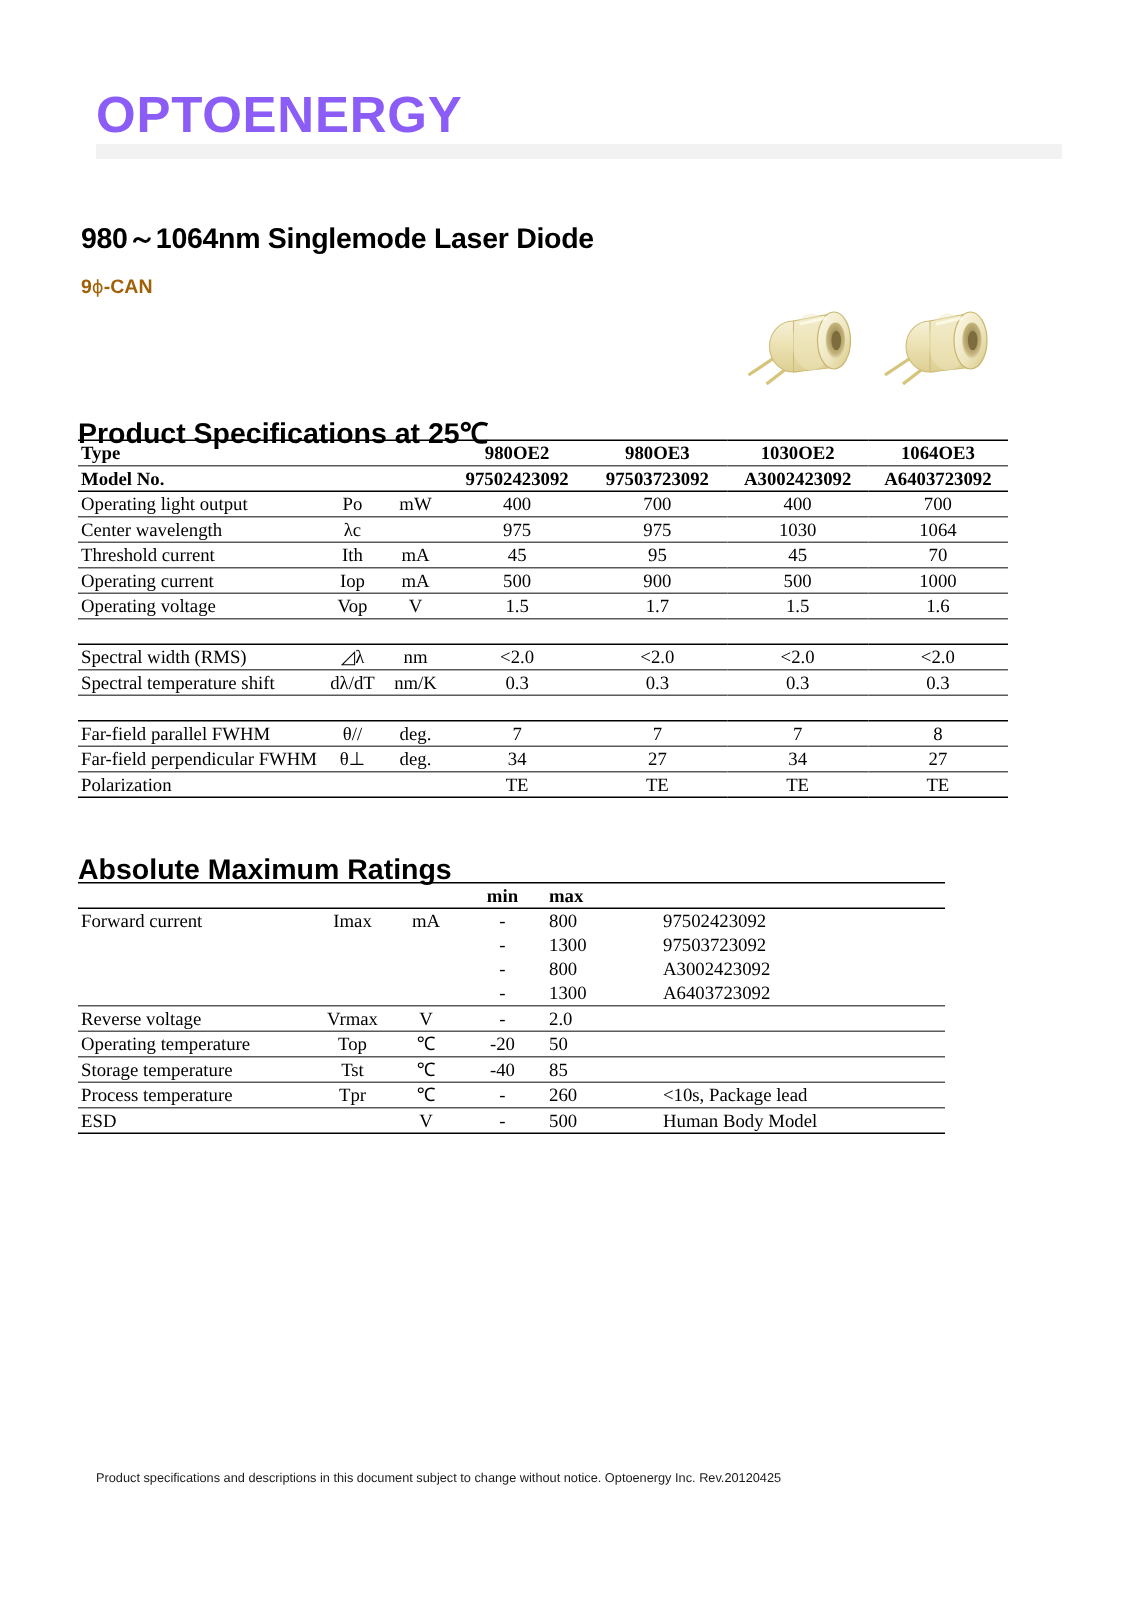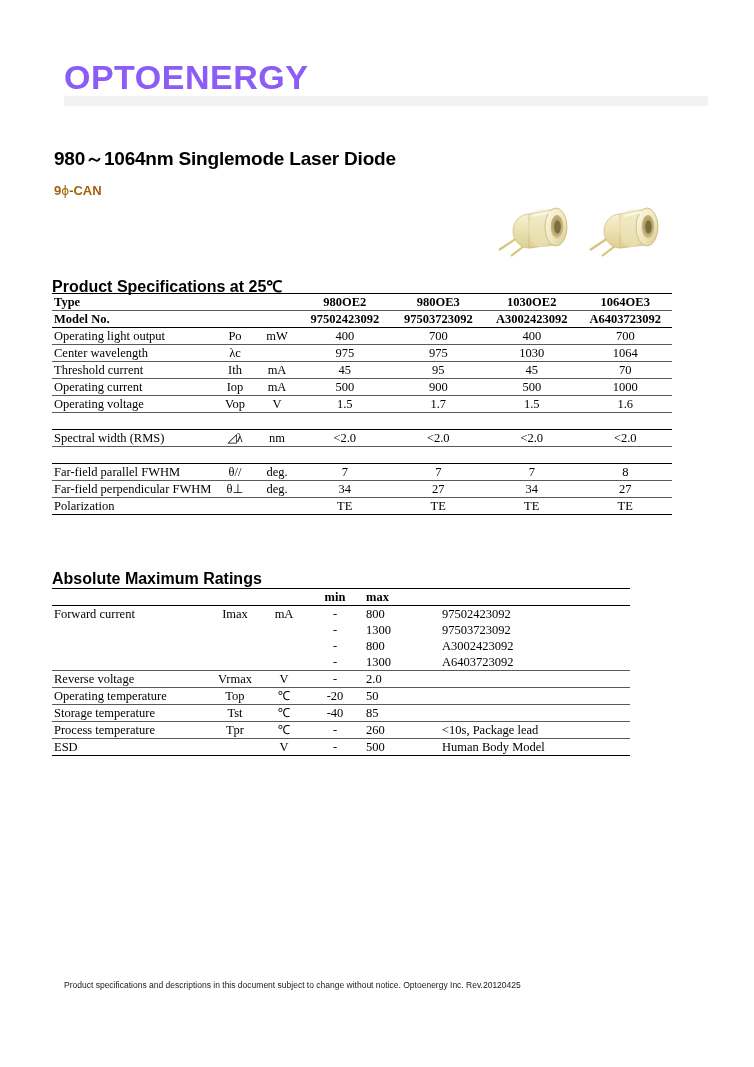--- a/index.html
+++ b/index.html
@@ -79,21 +79,21 @@
     top: 196px;
     width: 180px;
     height: 78px;
   }
 
   
   .section-heading {
     position: absolute;
     font-family: "Liberation Sans", sans-serif;
     font-weight: bold;
-    font-size: 16px;
+    font-size: 19px;
     white-space: nowrap;
   }
   #spec-heading { left: 52px; top: 275px; }
   #amr-heading  { left: 52px; top: 570px; }
 
   
   table {
     border-collapse: collapse;
     font-family: "Liberation Serif", serif;
     font-size: 12.5px;
@@ -299,20 +299,29 @@
 
       <tr class="rule-top rule-thin">
         <td class="c-param">Spectral width (RMS)</td>
         <td class="c-sym">◿λ</td>
         <td class="c-unit">nm</td>
         <td class="c-val">&lt;2.0</td>
         <td class="c-val">&lt;2.0</td>
         <td class="c-val">&lt;2.0</td>
         <td class="c-val">&lt;2.0</td>
       </tr>
+      <tr class="rule-thin">
+        <td class="c-param">Spectral temperature shift</td>
+        <td class="c-sym">dλ/dT</td>
+        <td class="c-unit">nm/K</td>
+        <td class="c-val">0.3</td>
+        <td class="c-val">0.3</td>
+        <td class="c-val">0.3</td>
+        <td class="c-val">0.3</td>
+      </tr>
 
       <tr class="gaprow">
         <td colspan="7"></td>
       </tr>
 
       <tr class="rule-top rule-thin">
         <td class="c-param">Far-field parallel FWHM</td>
         <td class="c-sym">θ//</td>
         <td class="c-unit">deg.</td>
         <td class="c-val">7</td>

